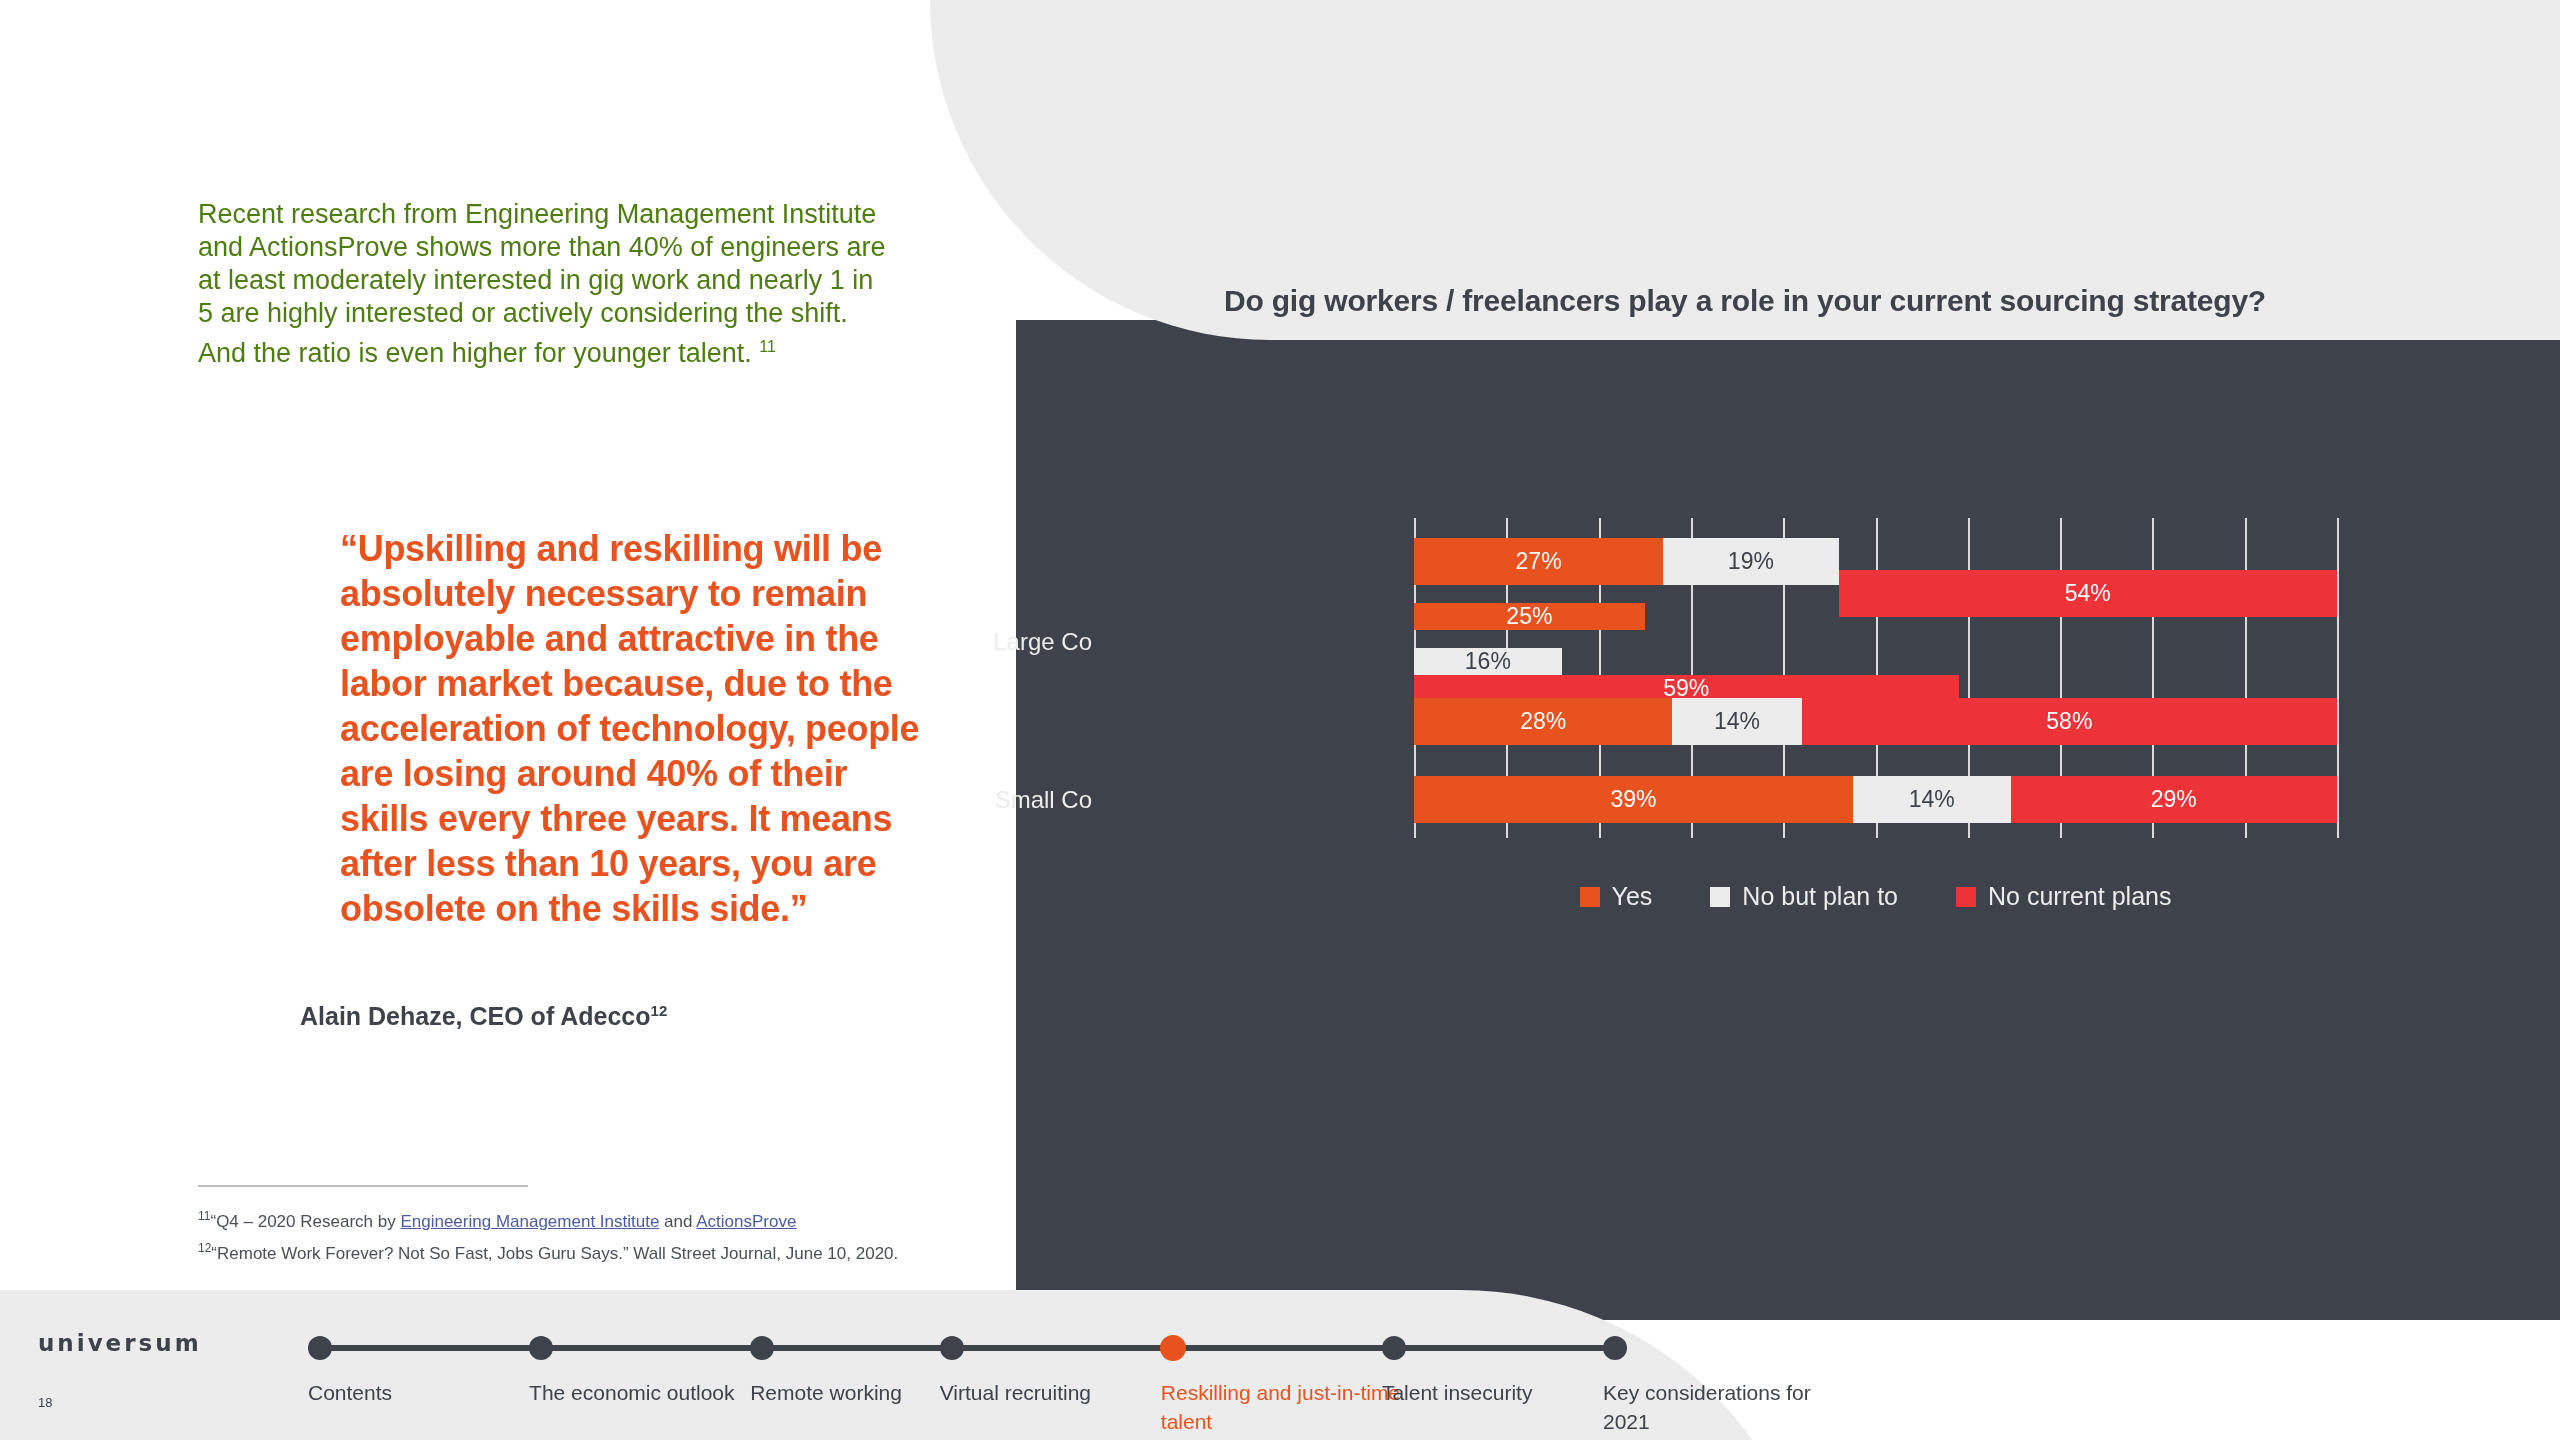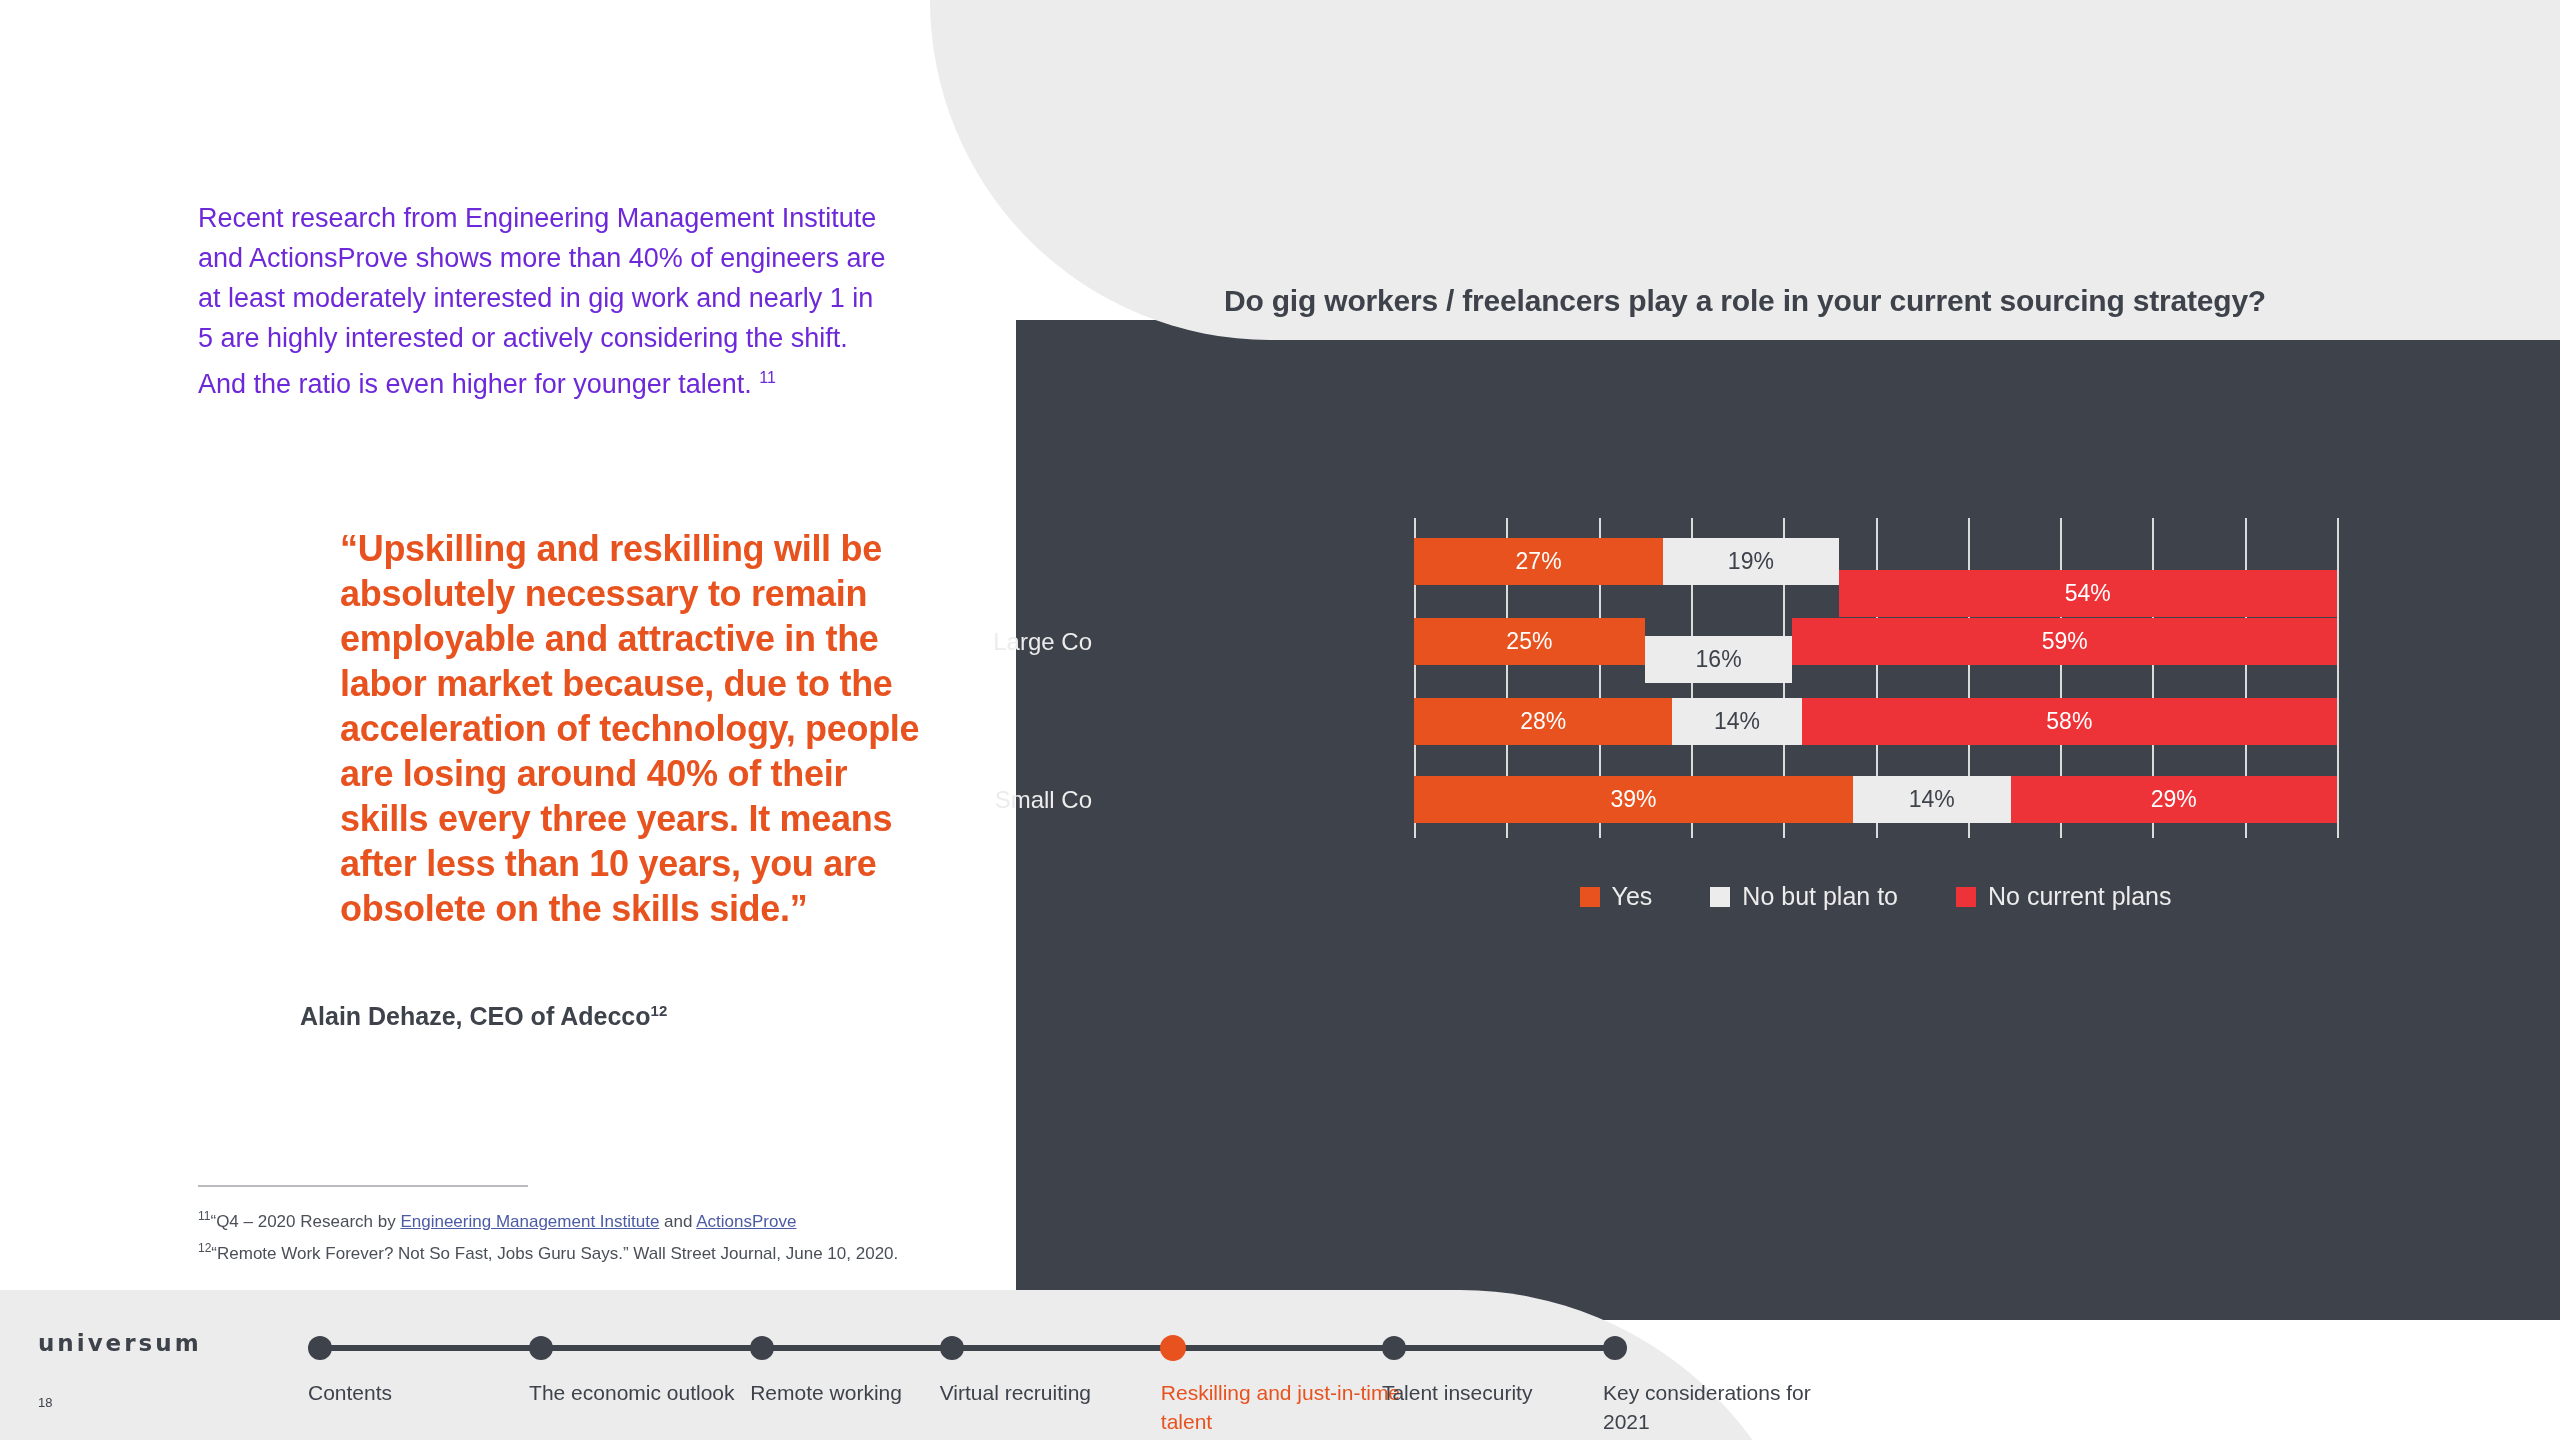--- a/index.html
+++ b/index.html
@@ -49,23 +49,23 @@
     font-size:30px;
     font-weight:bold;
     letter-spacing:-0.2px;
   }
 
   
   .intro{
     position:absolute;
     left:198px;top:198px;
     width:690px;
-    color:#6d28d9;
+    color:#4d7c0f;
     font-size:27px;
-    line-height:40px;
+    line-height:33px;
   }
   .intro sup{font-size:16px;vertical-align:super;}
 
   .quote{
     position:absolute;
     left:300px;top:490px;
     width:580px;
     color:#E8521F;
     font-size:36px;
     font-weight:bold;
@@ -252,21 +252,21 @@
         <div class="gridline" style="left: 553.8px;"></div>
         <div class="gridline" style="left: 646.1px;"></div>
         <div class="gridline" style="left: 738.4px;"></div>
         <div class="gridline" style="left: 830.7px;"></div>
         <div class="gridline" style="left: 923px;"></div>
         <div class="row" style="top: 20px;">
           <div class="seg seg-yes" style="width: 27%;">27%</div>
           <div class="seg seg-plan" style="width: 19%;">19%</div>
           <div class="seg seg-no" style="width: 54%; margin-top: 32px;">54%</div>
         </div>
-        <div class="row" style="top: 100px;">
+        <div class="row" style="top: 85px; flex-direction: column;">
           <div class="seg seg-yes" style="width: 25%;">25%</div>
           <div class="seg seg-plan" style="width: 16%; margin-top: 18px;">16%</div>
           <div class="seg seg-no" style="width: 59%;">59%</div>
         </div>
         <div class="cat-label" style="top: 100px;">Large Co</div>
         <div class="row" style="top: 180px;">
           <div class="seg seg-yes" style="width: 28%;">28%</div>
           <div class="seg seg-plan" style="width: 14%;">14%</div>
           <div class="seg seg-no" style="width: 58%;">58%</div>
         </div>

